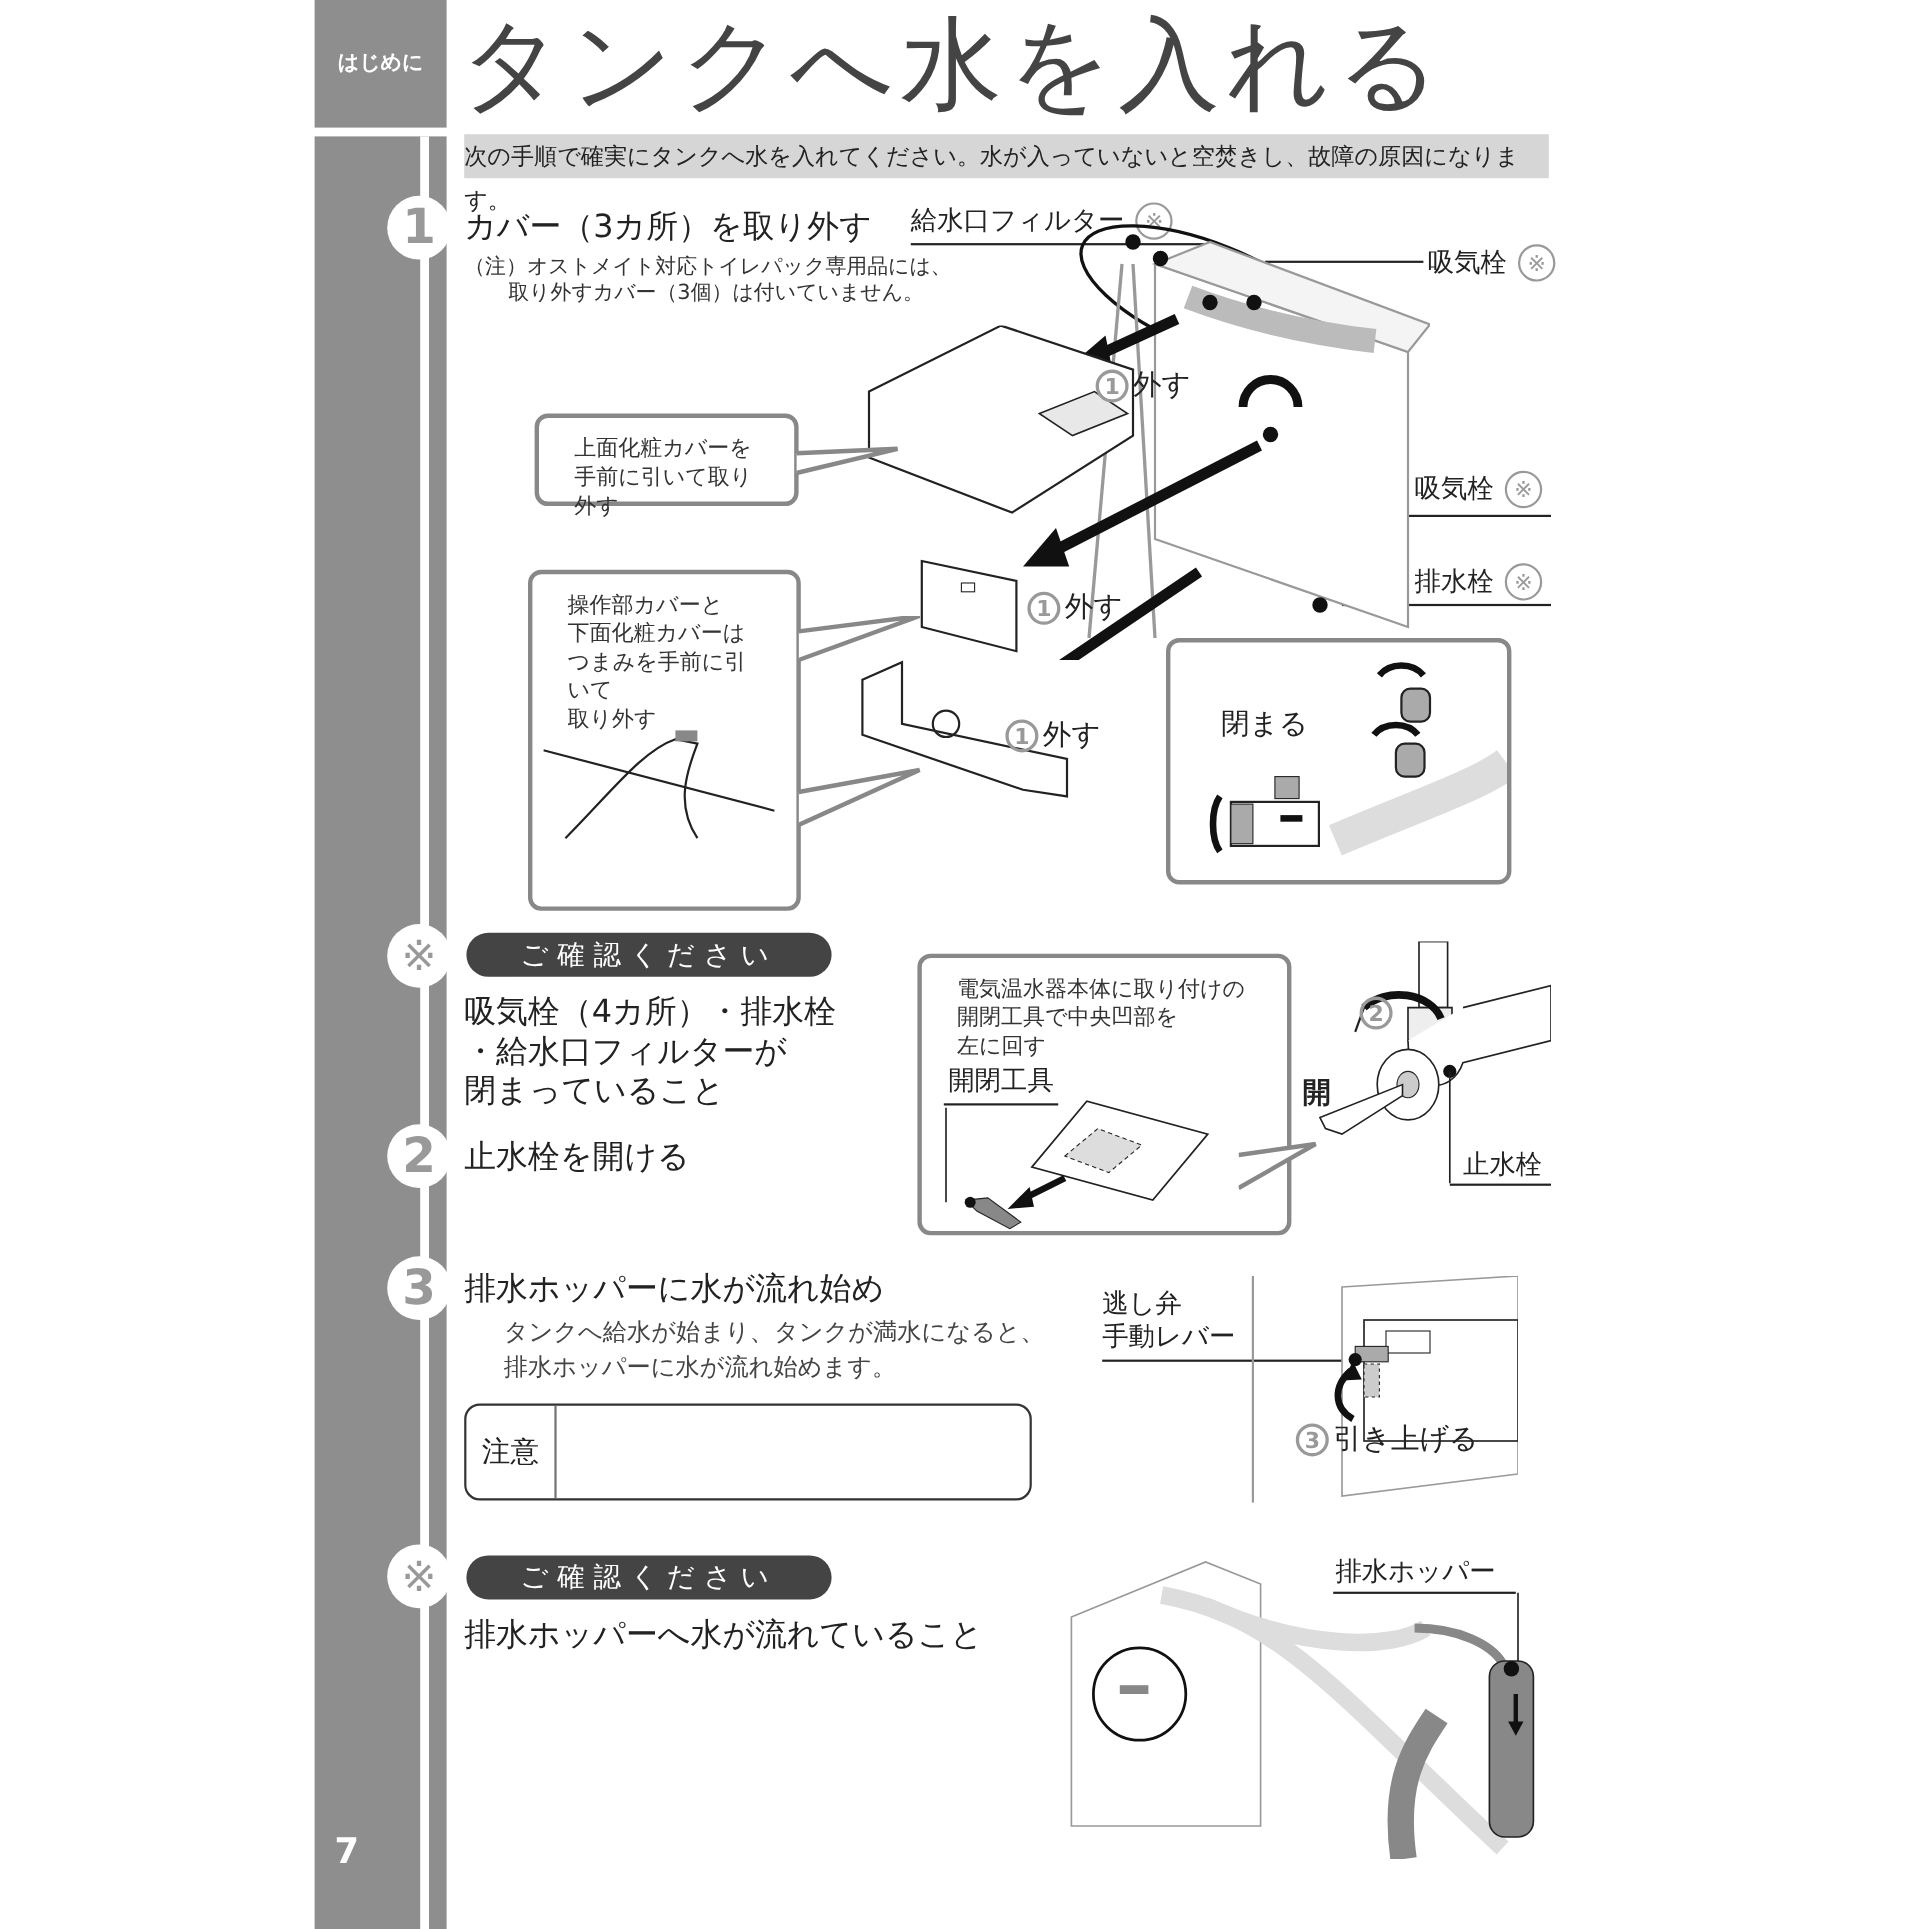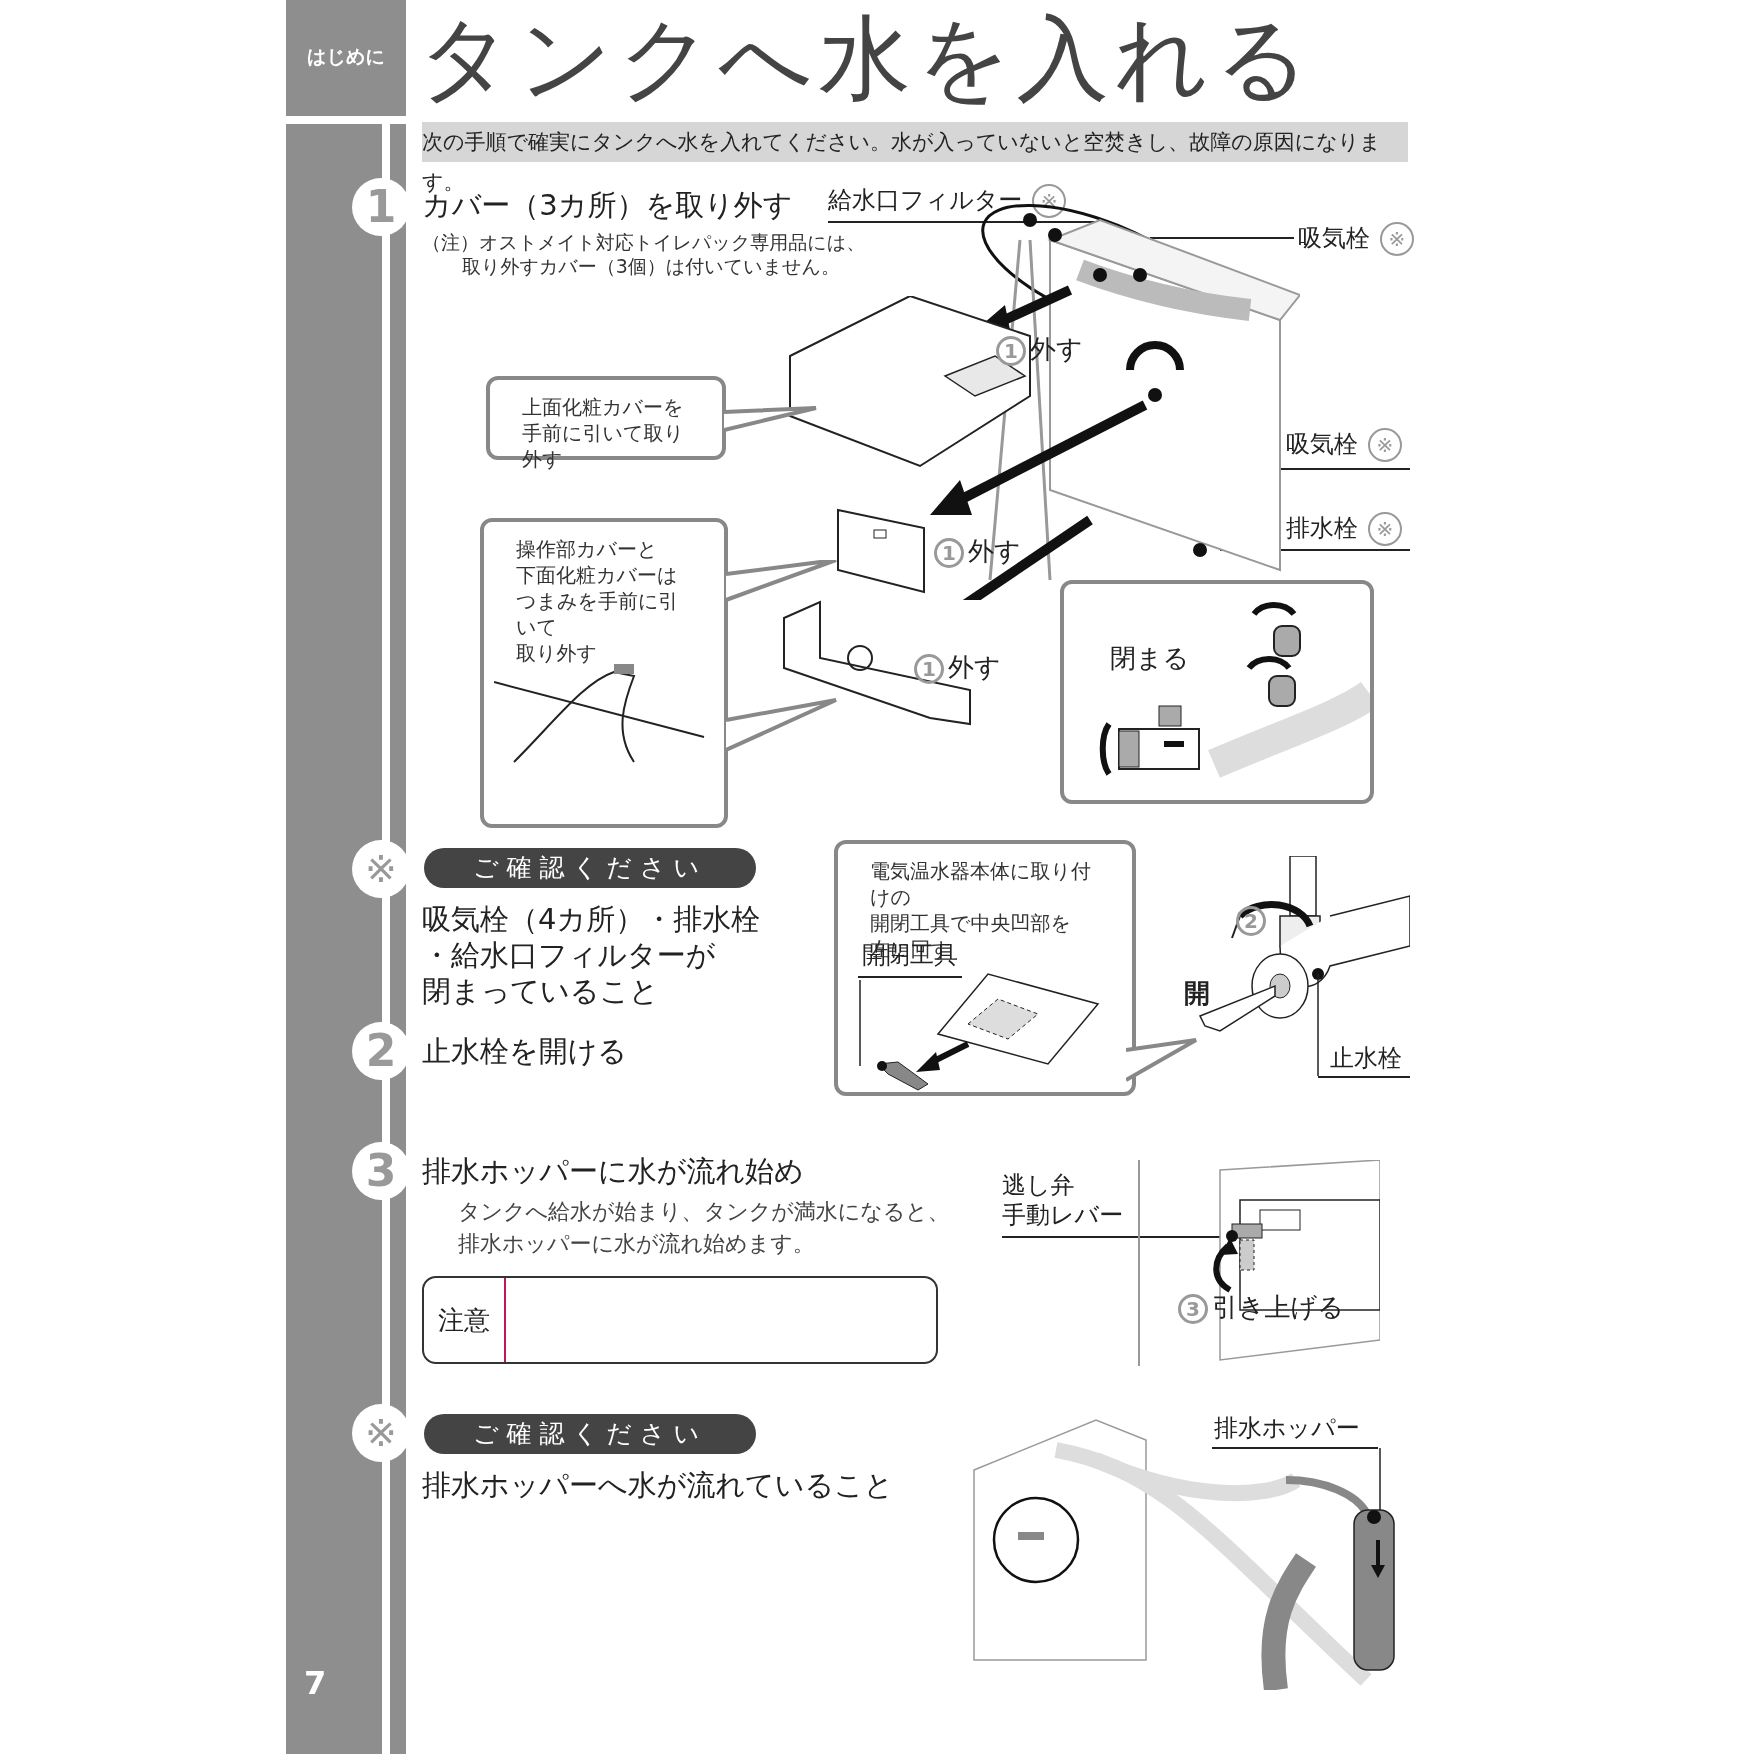--- a/index.html
+++ b/index.html
@@ -31,21 +31,21 @@
 
   .label { font-size: 24px; color: #222; white-space: nowrap; }
   .label-b { font-size: 26px; color: #222; white-space: nowrap; font-weight: 500; }
   .kome { display: inline-block; width: 34px; height: 34px; border: 2px solid #999; border-radius: 50%; text-align: center; line-height: 30px; color: #999; font-size: 20px; vertical-align: middle; margin-left: 10px; }
   .num-c { display: inline-block; width: 30px; height: 30px; border: 3px solid #999; border-radius: 50%; text-align: center; line-height: 25px; color: #999; font-weight: bold; font-size: 20px; vertical-align: middle; margin-right: 4px; }
 
   .hline { height: 2px; background: #222; }
   .gline { background: #999; }
 
   .caution { left: 422px; top: 1276px; width: 516px; height: 88px; border: 2px solid #333; border-radius: 14px; }
-  .caution-head { position: absolute; left: 0; top: 0; width: 82px; height: 100%; border-right: 2px solid #be185d; font-size: 26px; text-align: center; line-height: 84px; font-weight: 500; }
+  .caution-head { position: absolute; left: 0; top: 0; width: 82px; height: 100%; border-right: 2px solid #737373; font-size: 26px; text-align: center; line-height: 84px; font-weight: 500; }
   .caution-body { position: absolute; left: 92px; top: 14px; font-size: 19px; line-height: 1.4; color: #222; font-weight: 500; }
   svg { position: absolute; }
 </style>
 </head>
 <body>
 
 <div class="abs band-top"></div>
 <div class="abs band-label">はじめに</div>
 <div class="abs band-main"></div>
 <div class="abs band-gap"></div>
@@ -168,21 +168,21 @@
 
 <div class="abs note-circle" style="left:352px;top:840px;">※</div>
 <div class="abs pill" style="left:424px;top:848px;width:332px;">ご確認ください</div>
 <div class="abs h-step" style="left:422px;top:900px;text-align:center;">吸気栓（4カ所）・排水栓</div>
 <div class="abs h-step" style="left:422px;top:936px;">・給水口フィルターが</div>
 <div class="abs h-step" style="left:422px;top:972px;">閉まっていること</div>
 
 <div class="abs step-circle" style="left:352px;top:1022px;">2</div>
 <div class="abs h-step" style="left:422px;top:1032px;">止水栓を開ける</div>
 
-<div class="abs callout" style="left:834px;top:840px;width:302px;height:256px;">
+<div class="abs callout" style="left:834px;top:867px;width:340px;height:256px;">
   <div>電気温水器本体に取り付けの</div>
   <div>開閉工具で中央凹部を</div>
   <div>左に回す</div>
   <div class="abs label" style="left:24px;top:96px;">開閉工具</div>
   <div class="abs hline" style="left:20px;top:132px;width:104px;height:1.5px;"></div>
   <svg style="position:absolute;left:20px;top:100px;" width="260" height="150">
     <polygon points="80,90 130,30 240,60 190,120" fill="#fff" stroke="#222" stroke-width="1.5"></polygon>
     <polygon points="110,80 140,55 180,70 150,95" fill="#ddd" stroke="#222" stroke-dasharray="4 3"></polygon>
     <line x1="110" y1="100" x2="70" y2="120" stroke="#111" stroke-width="6"></line>
     <polygon points="58,128 78,108 82,126" fill="#111"></polygon>

